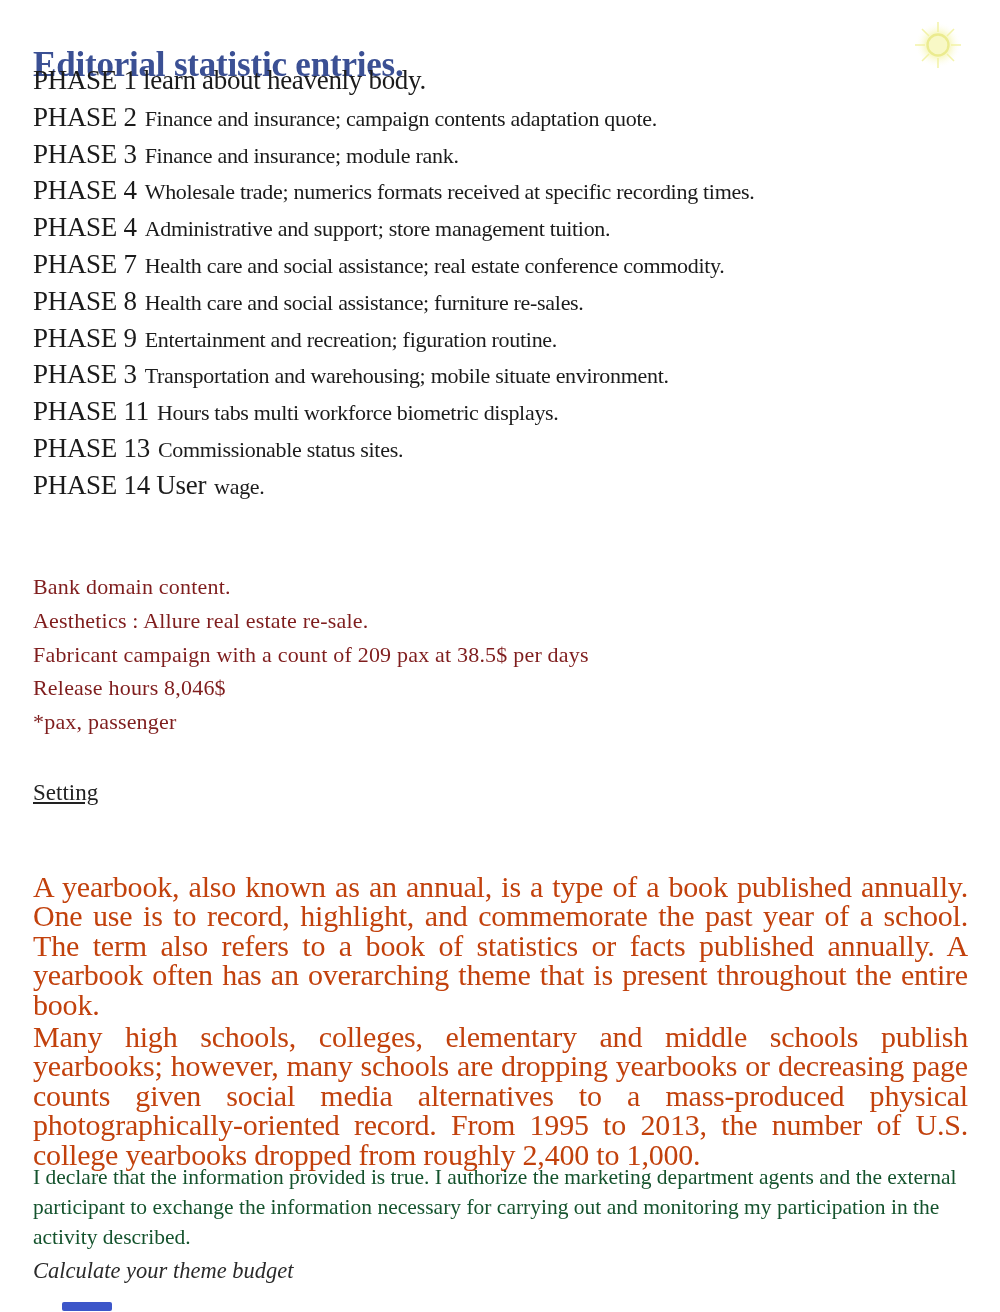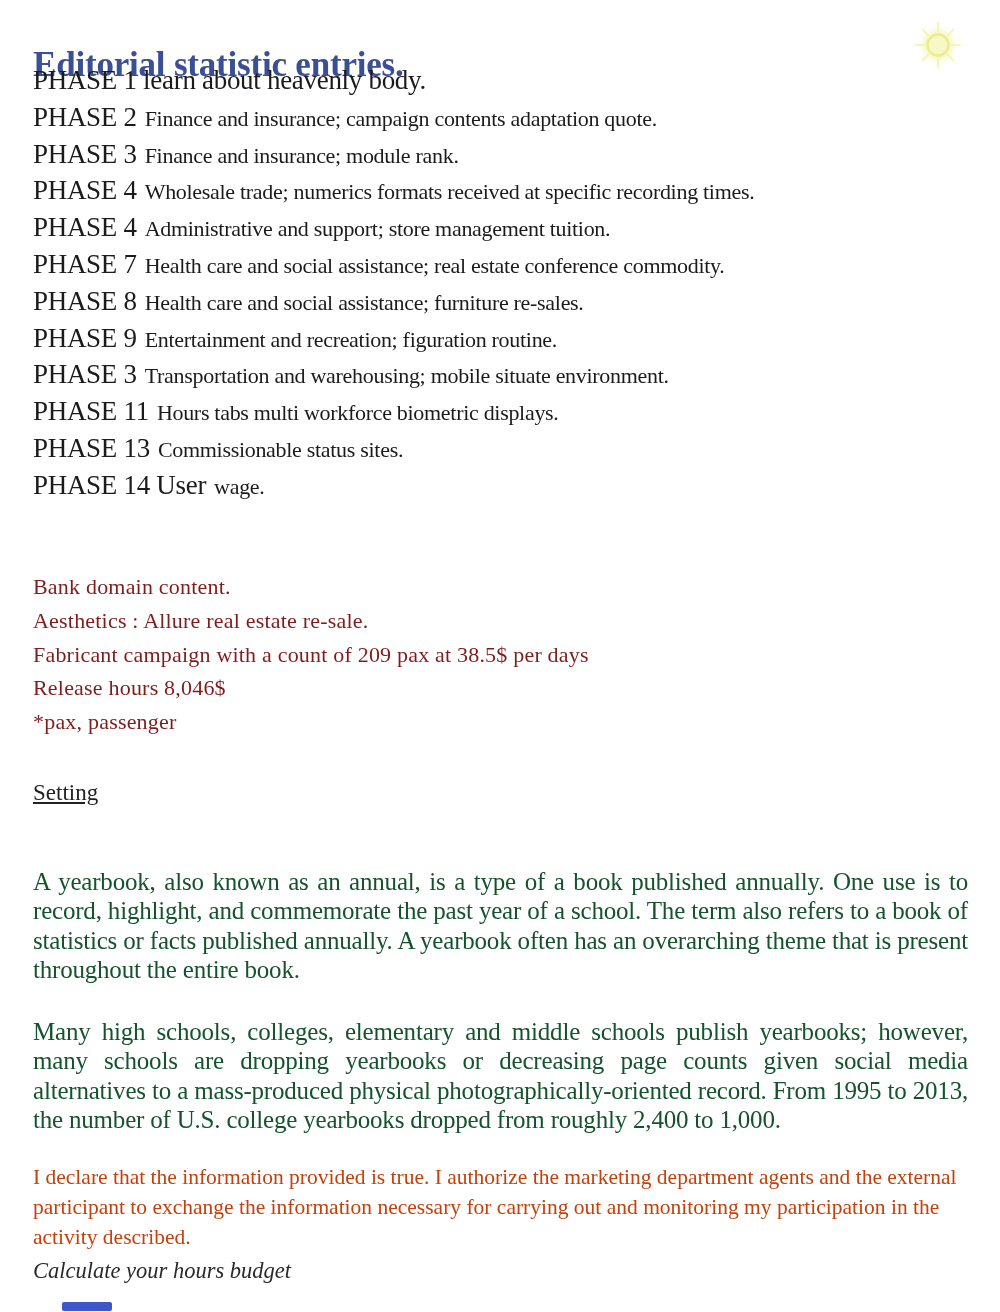--- a/index.html
+++ b/index.html
@@ -39,34 +39,34 @@
   .notes{left:33px;top:570px;width:940px;color:#7f1d1d;}
   .note-line{font-size:22px;line-height:33.8px;letter-spacing:0.2px;}
 
   
   .section-heading{
     left:33px;top:780px;
     font-size:23px;color:#222222;text-decoration:underline;
   }
   .para{
     left:33px;width:935px;
-    font-size:25px;
+    font-size:30px;
     line-height:29.4px;
     text-align:justify;
     text-align-last:left;
     letter-spacing:-0.2px;
-    color:#14532d;
+    color:#c2410c;
   }
   .para1{top:842px;}
   .para2{top:992px;}
   .declaration{
     left:33px;top:1140px;width:940px;
     font-size:21.5px;
     line-height:30px;
-    color:#c2410c;
+    color:#14532d;
     text-align:left;
   }
   .footer-italic{
     left:33px;top:1258px;
     font-size:22.5px;
     font-style:italic;
     color:#2a2a2a;
   }
 
   
@@ -130,15 +130,15 @@
 </div>
 
 <div class="abs section-heading">Setting</div>
 
 <p class="abs para para1">A yearbook, also known as an annual, is a type of a book published annually. One use is to record, highlight, and commemorate the past year of a school. The term also refers to a book of statistics or facts published annually. A yearbook often has an overarching theme that is present throughout the entire book.</p>
 
 <p class="abs para para2">Many high schools, colleges, elementary and middle schools publish yearbooks; however, many schools are dropping yearbooks or decreasing page counts given social media alternatives to a mass-produced physical photographically-oriented record. From 1995 to 2013, the number of U.S. college yearbooks dropped from roughly 2,400 to 1,000.</p>
 
 <p class="abs declaration">I declare that the information provided is true. I authorize the marketing department agents and the external participant to exchange the information necessary for carrying out and monitoring my participation in the activity described.</p>
 
-<div class="abs footer-italic">Calculate your hours budget</div>
+<div class="abs footer-italic">Calculate your theme budget</div>
 
 <div class="abs hscroll-thumb"></div>
 
 </body></html>

